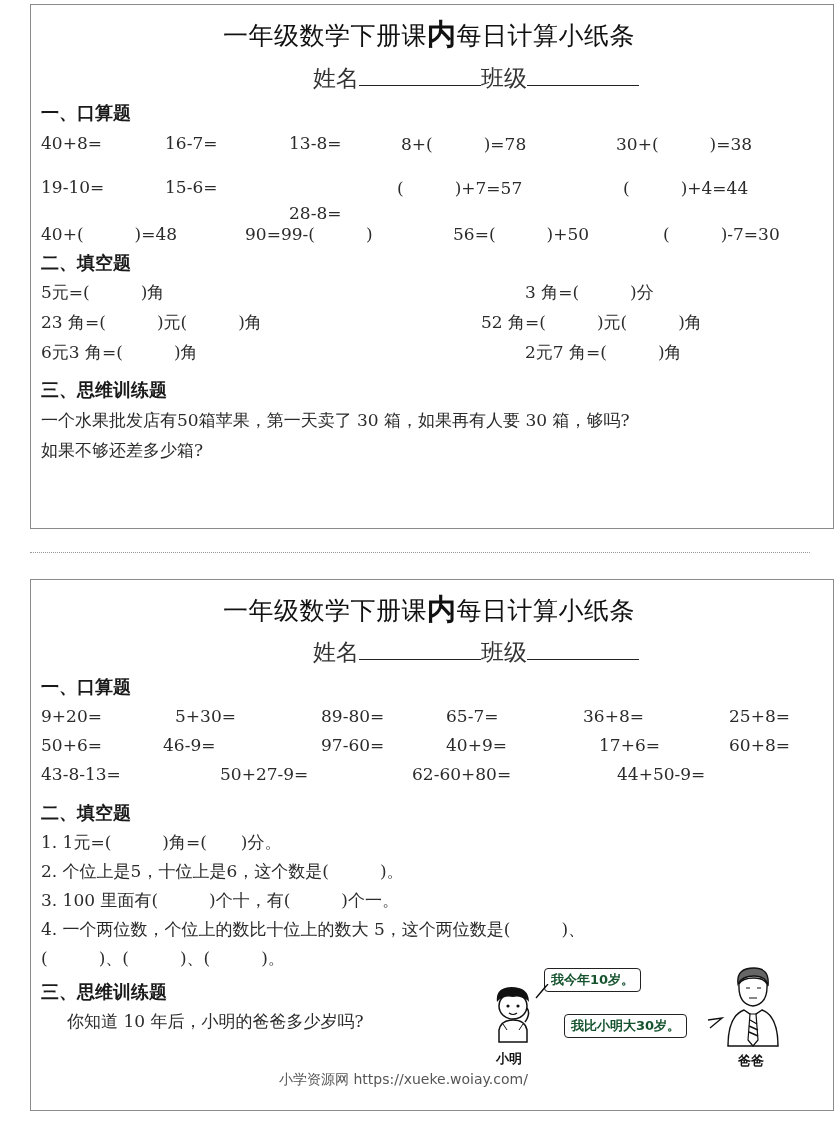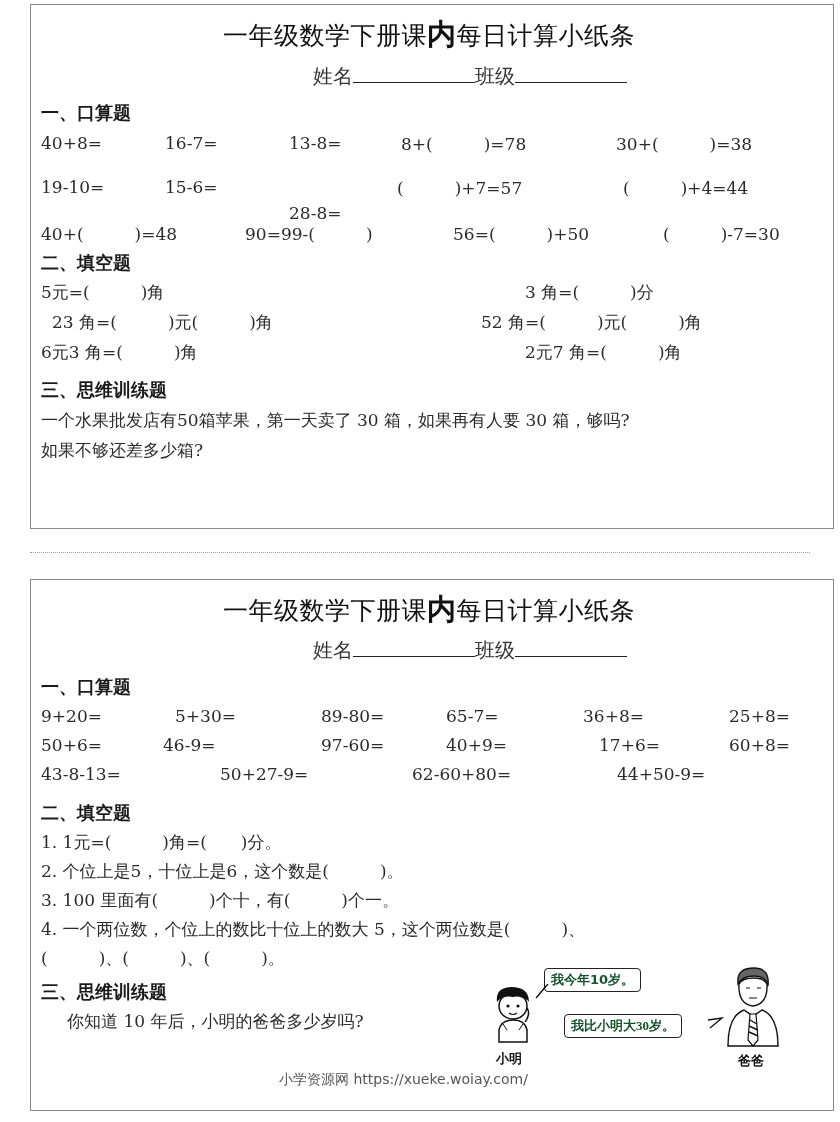--- a/index.html
+++ b/index.html
@@ -5,21 +5,21 @@
   html, body { margin:0; padding:0; }
   body { width:840px; height:1122px; background:#ffffff; position:relative; overflow:hidden;
          font-family:"DejaVu Serif","Liberation Serif",serif; color:#2a2a2a; }
   .sheet { position:absolute; left:30px; width:804px; border:1.5px solid #8a8a8a; background:#fff; box-sizing:border-box; }
   #sheet1 { top:4px; height:525px; }
   #sheet2 { top:579px; height:532px; }
   .cut-line { position:absolute; left:30px; width:780px; top:552px; border-top:1px dotted #9a9a9a; }
   .abs { position:absolute; white-space:nowrap; }
   .title { font-family:"DejaVu Sans","Liberation Sans",sans-serif; font-size:25px; color:#111; letter-spacing:0.5px; }
   .title .big { font-size:29px; font-weight:bold; }
-  .namerow { font-size:20px; color:#333; }
+  .namerow { font-size:23px; color:#333; }
   .blank { display:inline-block; border-bottom:1.5px solid #222; vertical-align:baseline; }
   .sec { font-family:"DejaVu Sans","Liberation Sans",sans-serif; font-size:18px; font-weight:bold; color:#1a1a1a; }
   .q { font-size:17px; color:#2b2b2b; }
   .bubble { position:absolute; border:1.5px solid #222; border-radius:4px; background:#fff;
             font-family:"DejaVu Sans","Liberation Sans",sans-serif; font-size:13px; font-weight:bold;
             padding:2px 6px; white-space:nowrap; color:#14532d; }
   .caption { font-family:"DejaVu Sans","Liberation Sans",sans-serif; font-size:13px; font-weight:bold; color:#111; }
   .footer { font-family:"DejaVu Sans","Liberation Sans",sans-serif; font-size:14px; color:#555; }
 </style>
 </head>
@@ -45,21 +45,21 @@
   <div class="abs q" style="left:366px; top:172px;">(　　　)+7=57</div>
   <div class="abs q" style="left:592px; top:172px;">(　　　)+4=44</div>
 
   <div class="abs q" style="left:10px; top:218px;">40+(　　　)=48</div>
   <div class="abs q" style="left:214px; top:218px;">90=99-(　　　)</div>
   <div class="abs q" style="left:422px; top:218px;">56=(　　　)+50</div>
   <div class="abs q" style="left:632px; top:218px;">(　　　)-7=30</div>
 
   <div class="abs sec" style="left:10px; top:246px;">二、填空题</div>
   <div class="abs q" style="left:10px; top:276px;">5元=(　　　)角</div>
-  <div class="abs q" style="left:10px; top:306px;margin-left:11px;">23 角=(　　　)元(　　　)角</div>
+  <div class="abs q" style="left:10px; top:306px;">23 角=(　　　)元(　　　)角</div>
   <div class="abs q" style="left:10px; top:336px;">6元3 角=(　　　)角</div>
   <div class="abs q" style="left:494px; top:276px;">3 角=(　　　)分</div>
   <div class="abs q" style="left:450px; top:306px;">52 角=(　　　)元(　　　)角</div>
   <div class="abs q" style="left:494px; top:336px;">2元7 角=(　　　)角</div>
 
   <div class="abs sec" style="left:10px; top:373px;">三、思维训练题</div>
   <div class="abs q" style="left:10px; top:404px; font-size:17px;">一个水果批发店有50箱苹果，第一天卖了 30 箱，如果再有人要 30 箱，够吗?</div>
   <div class="abs q" style="left:10px; top:434px;">如果不够还差多少箱?</div>
 </div>
 
@@ -115,21 +115,21 @@
       <path d="M14 40 L18 46 M34 40 L30 46" stroke="#111" stroke-width="1"></path>
       <path d="M36 38 Q42 30 38 24" fill="none" stroke="#111" stroke-width="1.5"></path>
     </svg>
     <div class="abs caption" style="left:10px; top:88px;">小明</div>
 
     <div class="bubble" style="left:58px; top:6px;">我今年10岁。</div>
     <svg class="abs" style="left:48px; top:22px;" width="16" height="16" viewBox="0 0 16 16">
       <path d="M14 0 L2 14 L12 2" fill="#fff" stroke="#111" stroke-width="1.3"></path>
     </svg>
 
-    <div class="bubble" style="left:78px; top:52px;font-family:Liberation Serif, serif;">我比小明大30岁。</div>
+    <div class="bubble" style="left:78px; top:52px;">我比小明大30岁。</div>
     <svg class="abs" style="left:222px; top:54px;" width="16" height="16" viewBox="0 0 16 16">
       <path d="M0 4 L14 2 L2 12" fill="#fff" stroke="#111" stroke-width="1.3"></path>
     </svg>
 
     <svg class="abs" style="left:238px; top:2px;" width="58" height="84" viewBox="0 0 58 84">
       <path d="M14 20 Q12 4 30 4 Q46 4 44 22 Q42 12 30 12 Q18 12 14 20Z" fill="#666" stroke="#111" stroke-width="1.3"></path>
       <path d="M15 20 Q14 40 29 42 Q44 40 43 20 Q40 14 30 14 Q18 14 15 20Z" fill="#fff" stroke="#111" stroke-width="1.4"></path>
       <path d="M22 24 L26 24 M33 24 L37 24" stroke="#111" stroke-width="1.2"></path>
       <path d="M25 34 L33 34" stroke="#111" stroke-width="1"></path>
       <path d="M4 82 Q4 52 20 46 L29 52 L38 46 Q54 52 54 82Z" fill="#fff" stroke="#111" stroke-width="1.5"></path>

